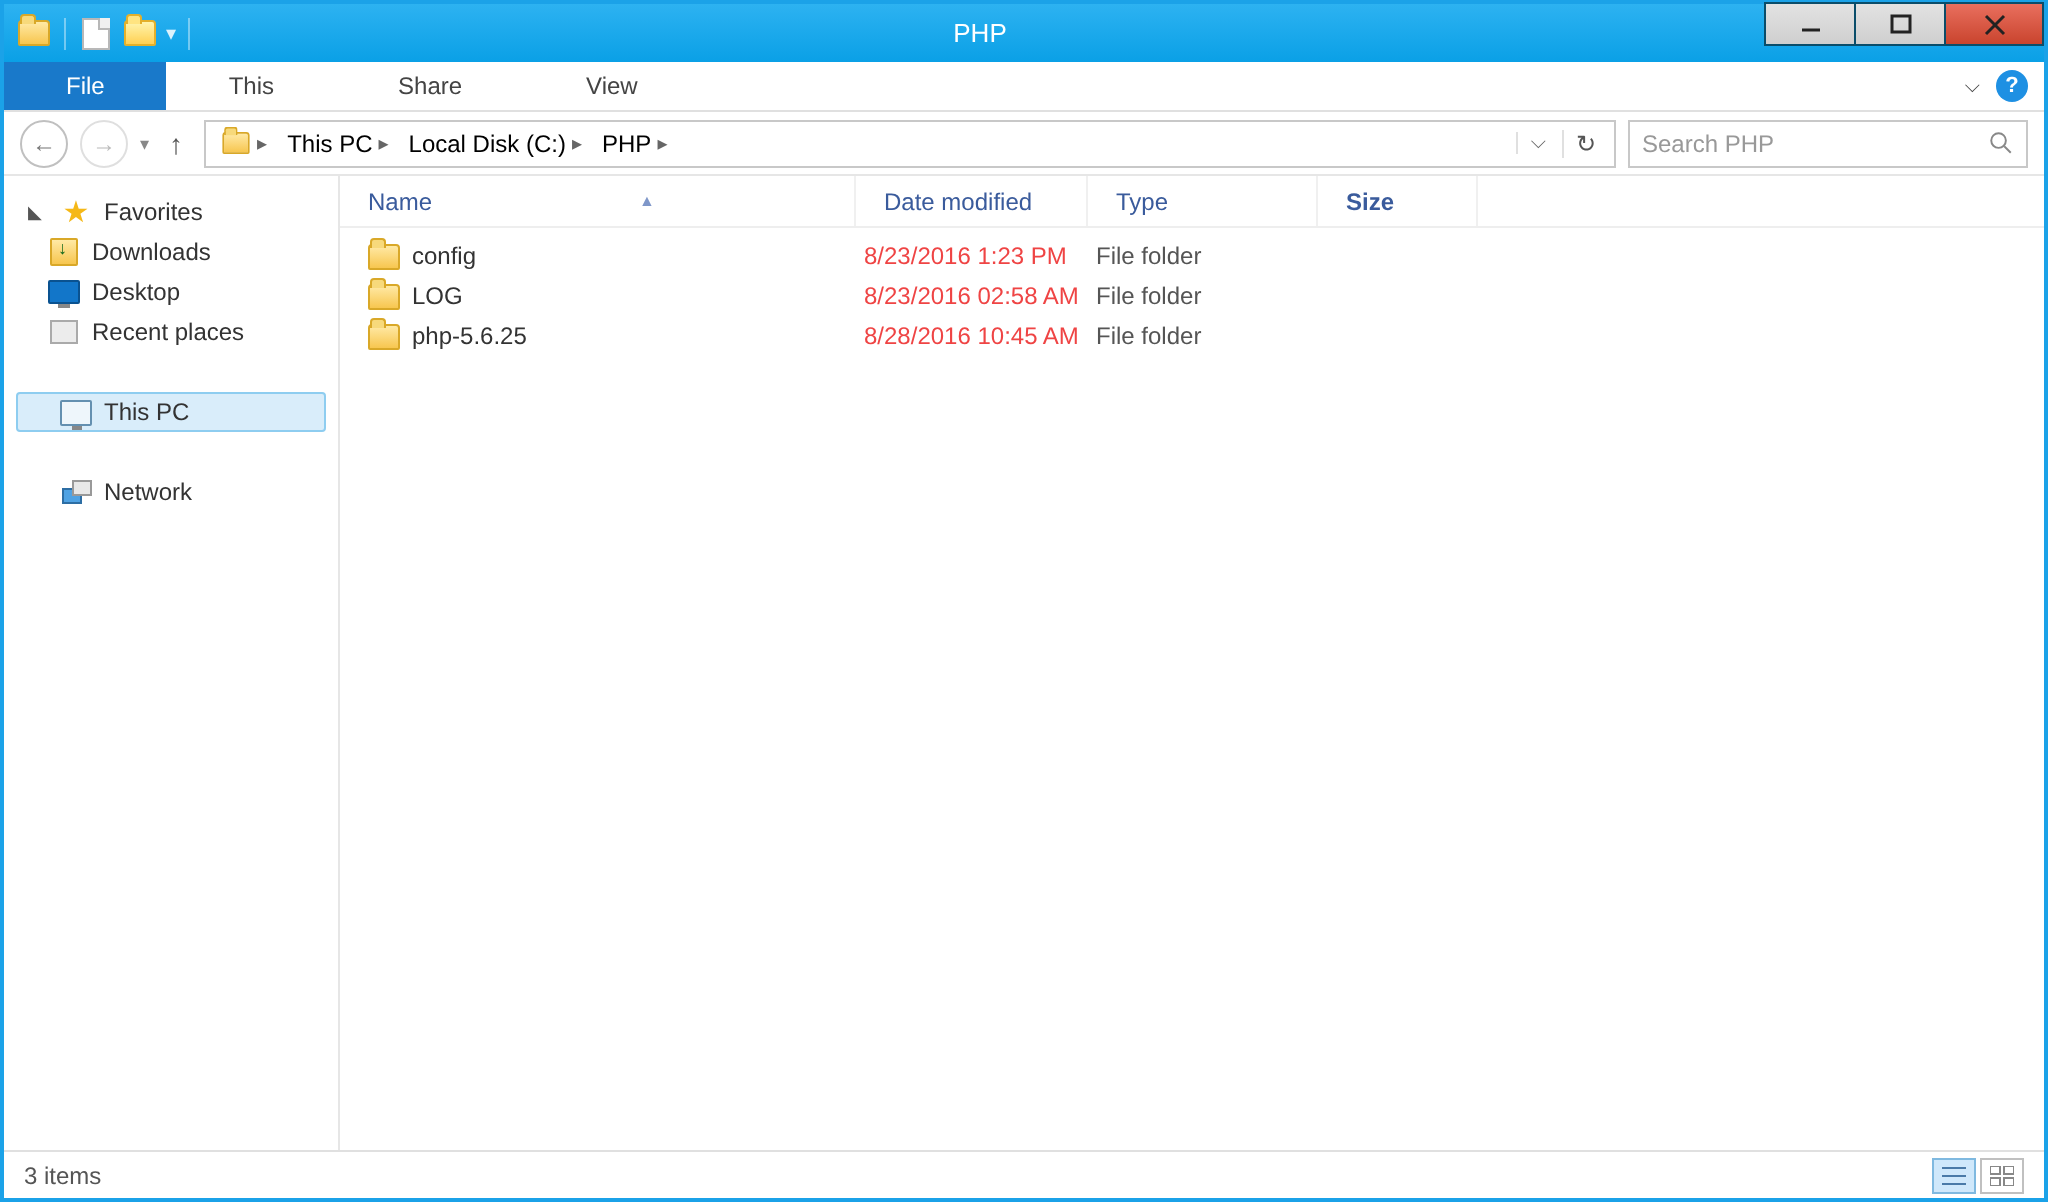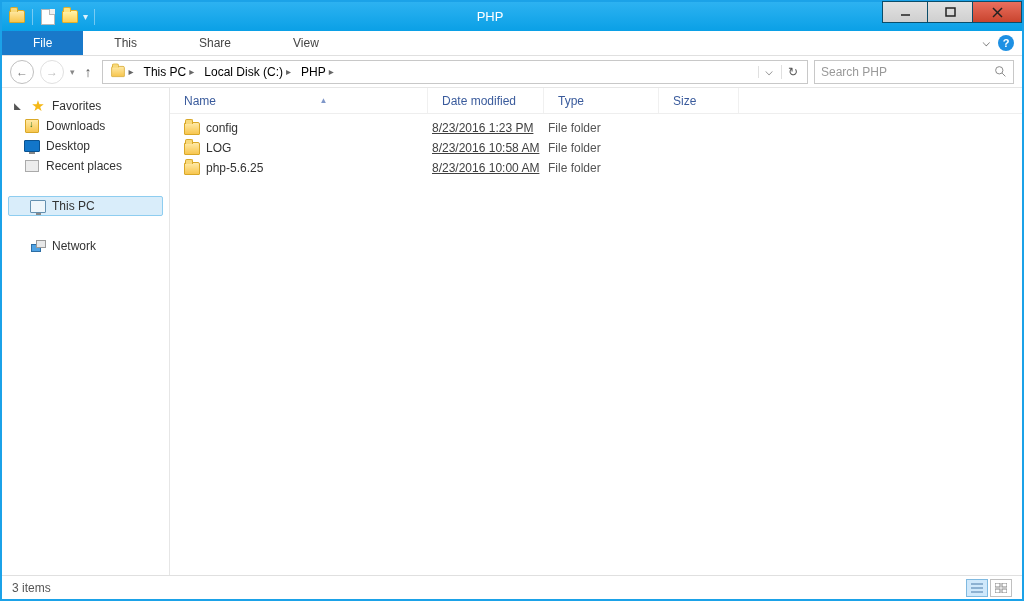--- a/index.html
+++ b/index.html
@@ -63,26 +63,26 @@
     .network-ico { width:15px; height:12px; position:relative; }
     .network-ico::before { content:""; position:absolute; left:0; top:4px; width:8px; height:6px; background:#4fa2e3; border:1px solid #2d6ea4; }
     .network-ico::after { content:""; position:absolute; right:0; top:0; width:8px; height:6px; background:#e8e8e8; border:1px solid #999; }
     
     .file-area { flex:1; display:flex; flex-direction:column; }
     .columns { display:flex; height:26px; align-items:center; border-bottom:1px solid #eee; }
     .col { padding-left:14px; color:#3a5b9c; font-size:12px; display:flex; align-items:center; gap:4px; height:100%; border-right:1px solid #f0f0f0; }
     .col.name { width:258px; }
     .col.date { width:116px;text-align:center; }
     .col.type { width:115px; }
-    .col.size { width:80px; }
+    .col.size { width:80px;font-weight:bold; }
     .sort-ind { font-size:8px; color:#7f97c9; }
     .rows { flex:1; overflow:auto; padding-top:4px; }
     .row { display:flex; height:20px; align-items:center; font-size:12px; color:#333; }
     .row .cell.name { width:258px; padding-left:14px; display:flex; align-items:center; gap:6px;text-align:right; }
-    .row .cell.date { width:116px; color:#404040; padding-left:4px;text-decoration:underline;}
+    .row .cell.date { width:116px; color:#ef4444; padding-left:4px;}
     .row .cell.type { width:115px; color:#555; padding-left:4px;}
     .row .cell.size { width:80px; color:#555; padding-left:4px;}
     .row .fico { width:16px; height:13px; background:linear-gradient(#ffe9a5,#f7c64f); border:1px solid #d9a828; border-radius:2px 2px 1px 1px; position:relative;}
     .row .fico::before { content:""; position:absolute; top:-4px; left:0; width:6px; height:4px; background:#f7d97b; border:1px solid #d9a828; border-bottom:none; border-radius:2px 2px 0 0;}
     
     .status { height:24px; border-top:1px solid #e0e0e0; display:flex; align-items:center; padding:0 10px; color:#555; font-size:12px; }
     .status .spacer { flex:1; }
     .view-toggle { display:flex; gap:2px; }
     .view-btn { width:22px; height:18px; border:1px solid #c0c0c0; display:flex; align-items:center; justify-content:center; background:#fff; }
     .view-btn.active { background:#cfe8fb; border-color:#7fb9e0; }
@@ -245,30 +245,30 @@
             </div>
             <div class="cell date">8/23/2016 1:23 PM</div>
             <div class="cell type">File folder</div>
             <div class="cell size"></div>
           </div>
           <div class="row">
             <div class="cell name">
               <span class="fico"></span>
               <span>LOG</span>
             </div>
-            <div class="cell date">8/23/2016 10:58 AM</div>
+            <div class="cell date">8/23/2016 02:58 AM</div>
             <div class="cell type">File folder</div>
             <div class="cell size"></div>
           </div>
           <div class="row">
             <div class="cell name">
               <span class="fico"></span>
               <span>php-5.6.25</span>
             </div>
-            <div class="cell date">8/23/2016 10:00 AM</div>
+            <div class="cell date">8/28/2016 10:45 AM</div>
             <div class="cell type">File folder</div>
             <div class="cell size"></div>
           </div>
         </div>
     </div>
 
   </div>
 
   <div class="status">
     <span>3 items</span>

